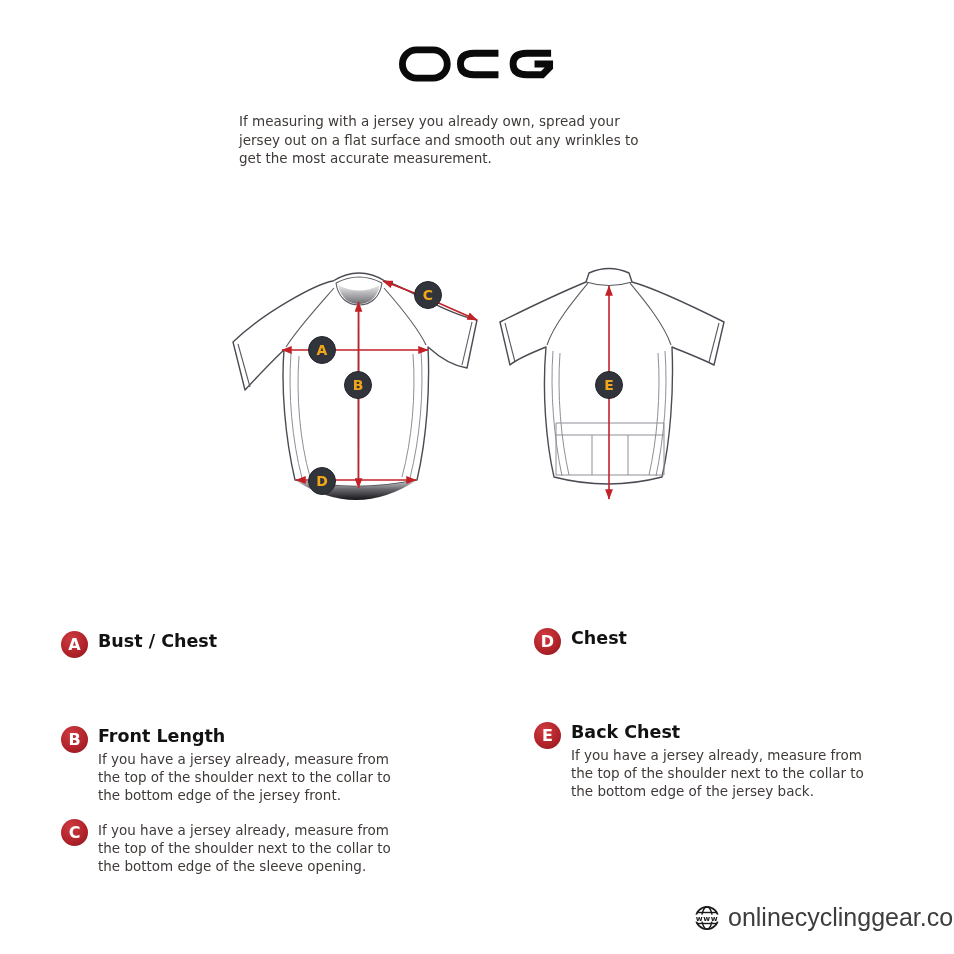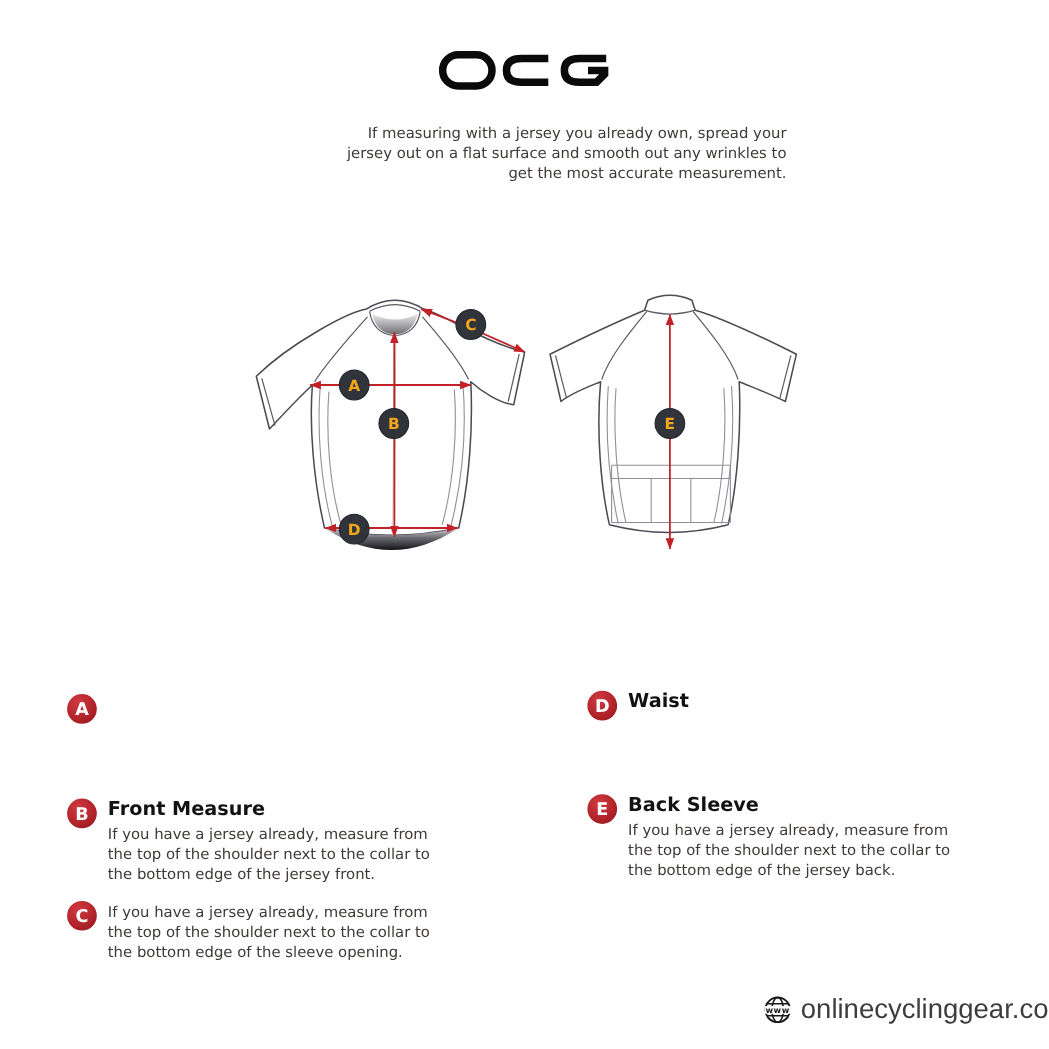--- a/index.html
+++ b/index.html
@@ -10,21 +10,21 @@
     --heading:#121212;
     --body-text:#3f3a38;
   }
   *{margin:0;padding:0;box-sizing:border-box;}
   html,body{background:#fff;}
   .page{position:relative;width:954px;height:954px;background:#fff;overflow:hidden;
         font-family:"DejaVu Sans",sans-serif;}
   .logo{position:absolute;left:399px;top:46px;width:156px;height:36px;}
   .intro{position:absolute;left:239px;top:112px;width:476px;
          font-size:13.5px;line-height:18.5px;color:var(--body-text);
-         text-align:right;white-space:pre-line;}
+         text-align:left;white-space:pre-line;}
   .diagram-front{position:absolute;left:228px;top:252px;width:250px;height:260px;}
   .diagram-back{position:absolute;left:492px;top:252px;width:240px;height:255px;}
 
   .section{position:absolute;width:402px;}
   .sec-a{left:61px;top:630px;}
   .sec-b{left:61px;top:725px;}
   .sec-c{left:61px;top:818px;}
   .sec-d{left:534px;top:627px;}
   .sec-e{left:534px;top:721px;}
   .list-badge{position:absolute;left:0;top:1px;width:27px;height:27px;border-radius:50%;
@@ -168,53 +168,54 @@
     <line class="arrow" x1="117" y1="34" x2="117" y2="247" marker-start="url(#arw)" marker-end="url(#arw)"></line>
     <g>
       <circle class="badge-dark-circle" cx="117" cy="133" r="13.5"></circle>
       <text class="badge-dark-letter" x="117" y="138">E</text>
     </g>
   </svg>
 
   <div class="section sec-a">
     <div class="list-badge">A</div>
     <div class="sec-content">
+      <div class="sec-title">Bust / Chest</div>
     </div>
   </div>
 
   <div class="section sec-b">
     <div class="list-badge">B</div>
     <div class="sec-content">
-      <div class="sec-title">Front Measure</div>
+      <div class="sec-title">Front Length</div>
       <div class="sec-desc">If you have a jersey already, measure from
 the top of the shoulder next to the collar to
 the bottom edge of the jersey front.</div>
     </div>
   </div>
 
   <div class="section sec-c">
     <div class="list-badge">C</div>
     <div class="sec-content">
       <div class="sec-desc">If you have a jersey already, measure from
 the top of the shoulder next to the collar to
 the bottom edge of the sleeve opening.</div>
     </div>
   </div>
 
   <div class="section sec-d">
     <div class="list-badge">D</div>
     <div class="sec-content">
-      <div class="sec-title">Waist</div>
+      <div class="sec-title">Chest</div>
     </div>
   </div>
 
   <div class="section sec-e">
     <div class="list-badge">E</div>
     <div class="sec-content">
-      <div class="sec-title">Back Sleeve</div>
+      <div class="sec-title">Back Chest</div>
       <div class="sec-desc">If you have a jersey already, measure from
 the top of the shoulder next to the collar to
 the bottom edge of the jersey back.</div>
     </div>
   </div>
 
   <div class="footer">
     <svg width="26" height="26" viewBox="0 0 26 26">
       <circle class="globe-stroke" cx="13" cy="13" r="11.2" stroke-width="1.7"></circle>
       <ellipse class="globe-stroke" cx="13" cy="13" rx="5.2" ry="11.2" stroke-width="1.4"></ellipse>

